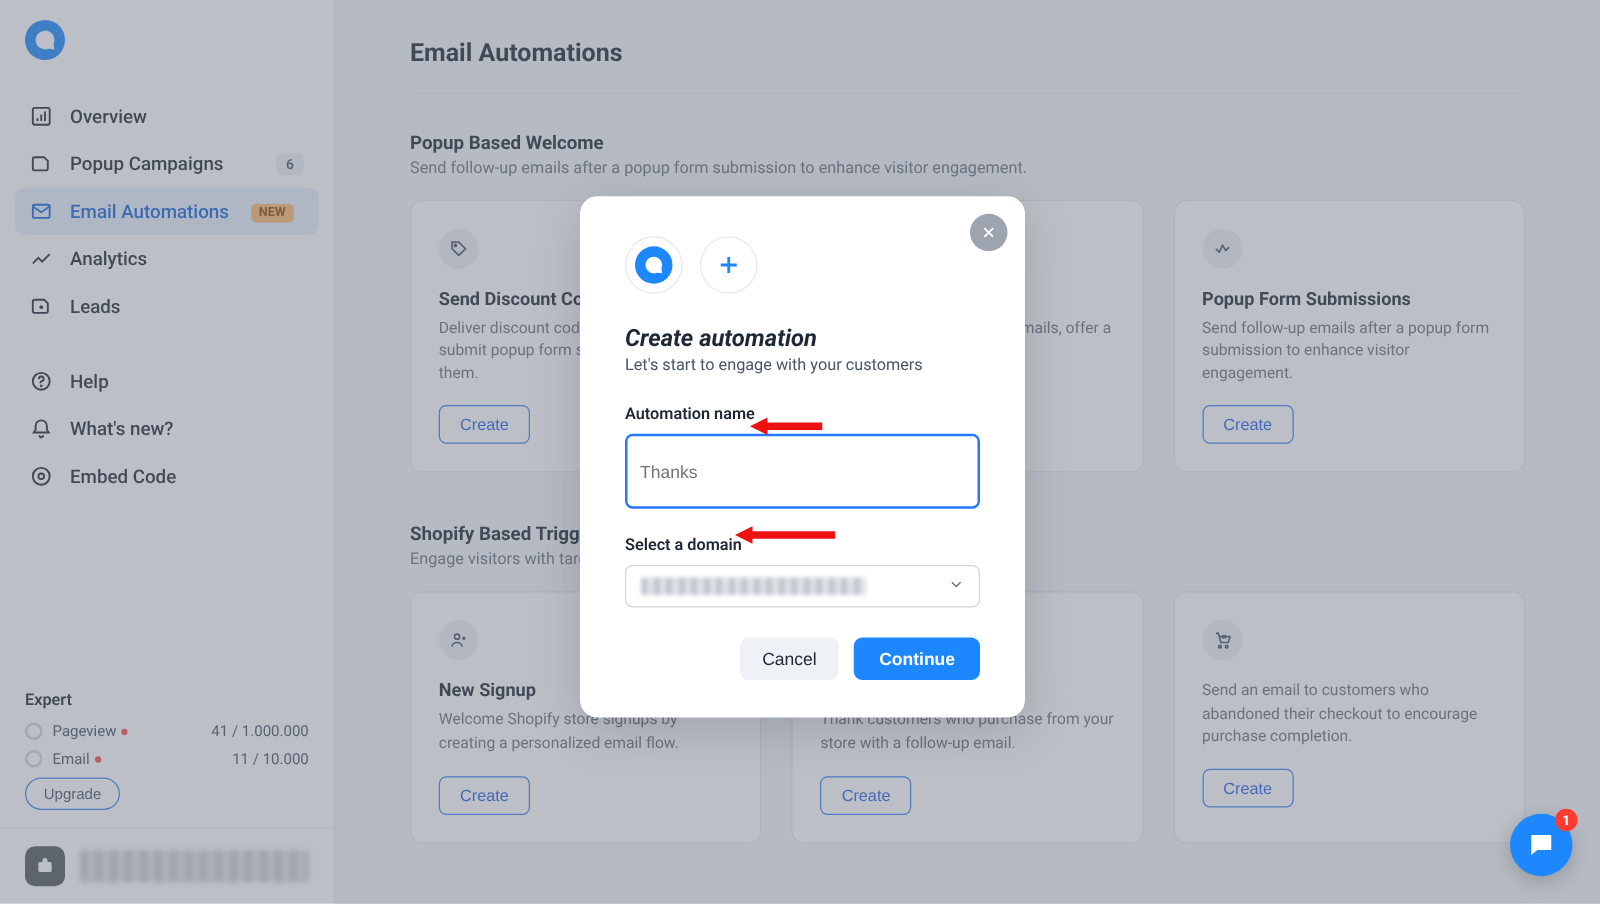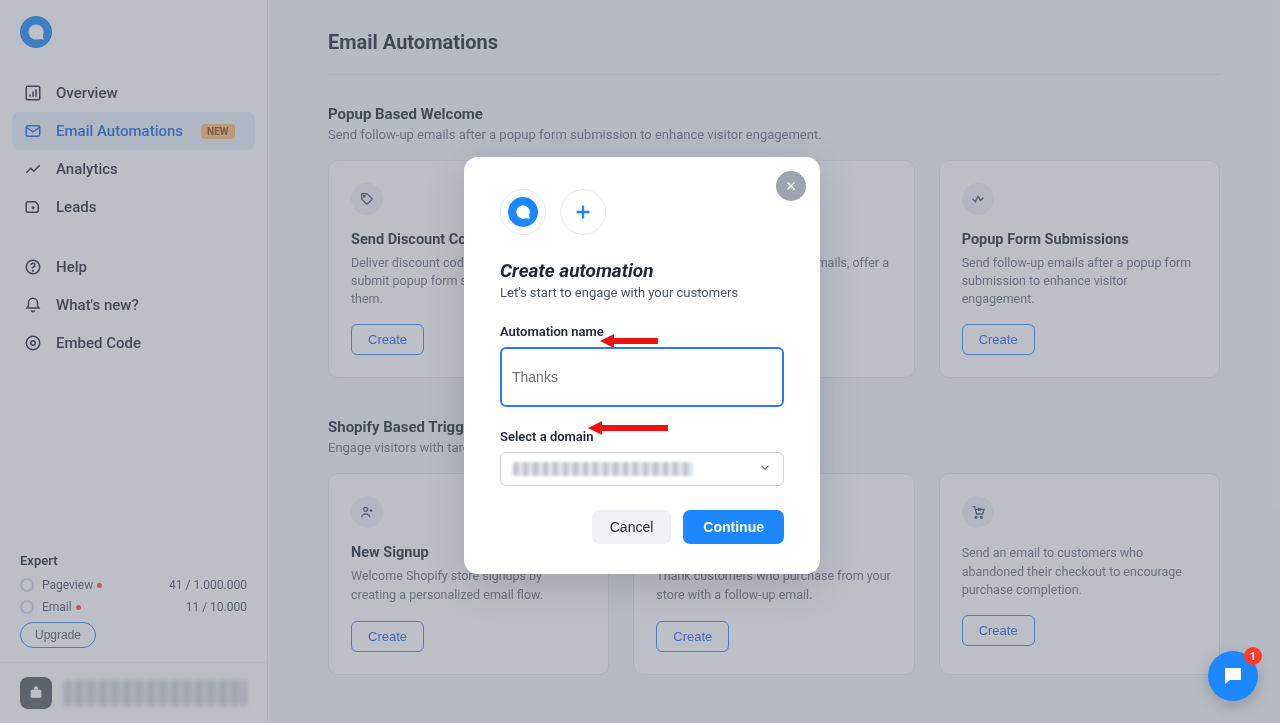--- a/index.html
+++ b/index.html
@@ -6,21 +6,21 @@
   html, body { width: 1280px; height: 723px; font-family: -apple-system, BlinkMacSystemFont, "Segoe UI", Roboto, Arial, sans-serif; overflow: hidden; }
   body { background: #f5f7fa; position: relative; }
 
   
   .sidebar { position: absolute; left: 0; top: 0; width: 268px; height: 723px; background: #fff; border-right: 1px solid #e5e8ee; display: flex; flex-direction: column; }
   .logo-wrap { padding: 16px 20px; }
   .logo-circle { width: 32px; height: 32px; border-radius: 50%; background: #1d88fe; display: flex; align-items: center; justify-content: center; }
   .logo-circle svg { width: 18px; height: 18px; fill: #fff; }
 
   .nav { padding: 10px 12px 0 12px; }
-  .nav-item { display: flex; align-items: center; gap: 14px; padding: 10px 12px; border-radius: 8px; font-size: 15px; color: #1f2734; cursor: pointer; font-weight: 500; position: relative; }
+  .nav-item { display: flex; align-items: flex-end; gap: 14px; padding: 10px 12px; border-radius: 8px; font-size: 15px; color: #1f2734; cursor: pointer; font-weight: 500; position: relative; }
   .nav-item svg { width: 18px; height: 18px; flex-shrink: 0; stroke: #1f2734; fill: none; stroke-width: 2; }
   .nav-item.active { background: #e8f0fd; color: #1667d9; }
   .nav-item.active svg { stroke: #1667d9; }
   .nav-badge-new { background: #fdba74; color: #874d00; border-radius: 4px; font-size: 10px; font-weight: 700; padding: 2px 6px; margin-left: 4px; }
   .nav-count { margin-left: auto; background: #eef1f6; color: #4a5568; border-radius: 4px; font-size: 11px; font-weight: 600; padding: 2px 8px; }
 
   .bottom-nav { padding: 0 12px; margin-top: 22px; }
 
   .expert-block { margin-top: auto; padding: 0 20px 14px 20px; }
   .expert-title { font-size: 13px; font-weight: 600; color: #1f2734; margin-bottom: 10px; }
@@ -96,20 +96,27 @@
   </div>
 
   <nav class="nav">
     <div class="nav-item">
       <svg viewBox="0 0 24 24">
           <rect x="3" y="3" width="18" height="18" rx="2"></rect>
           <path d="M8 14v3M12 10v7M16 7v10"></path>
         </svg>
       <span>Overview</span>
     </div>
+    <div class="nav-item">
+      <svg viewBox="0 0 24 24">
+          <path d="M3 7a2 2 0 0 1 2-2h10l4 4v8a2 2 0 0 1-2 2H5a2 2 0 0 1-2-2z"></path>
+        </svg>
+      <span>Popup Campaigns</span>
+      <span class="nav-count">6</span>
+    </div>
     <div class="nav-item active">
       <svg viewBox="0 0 24 24">
           <rect x="3" y="5" width="18" height="14" rx="2"></rect>
           <path d="M3 7l9 6 9-6"></path>
         </svg>
       <span>Email Automations</span>
       <span class="nav-badge-new">NEW</span>
     </div>
     <div class="nav-item">
       <svg viewBox="0 0 24 24">

